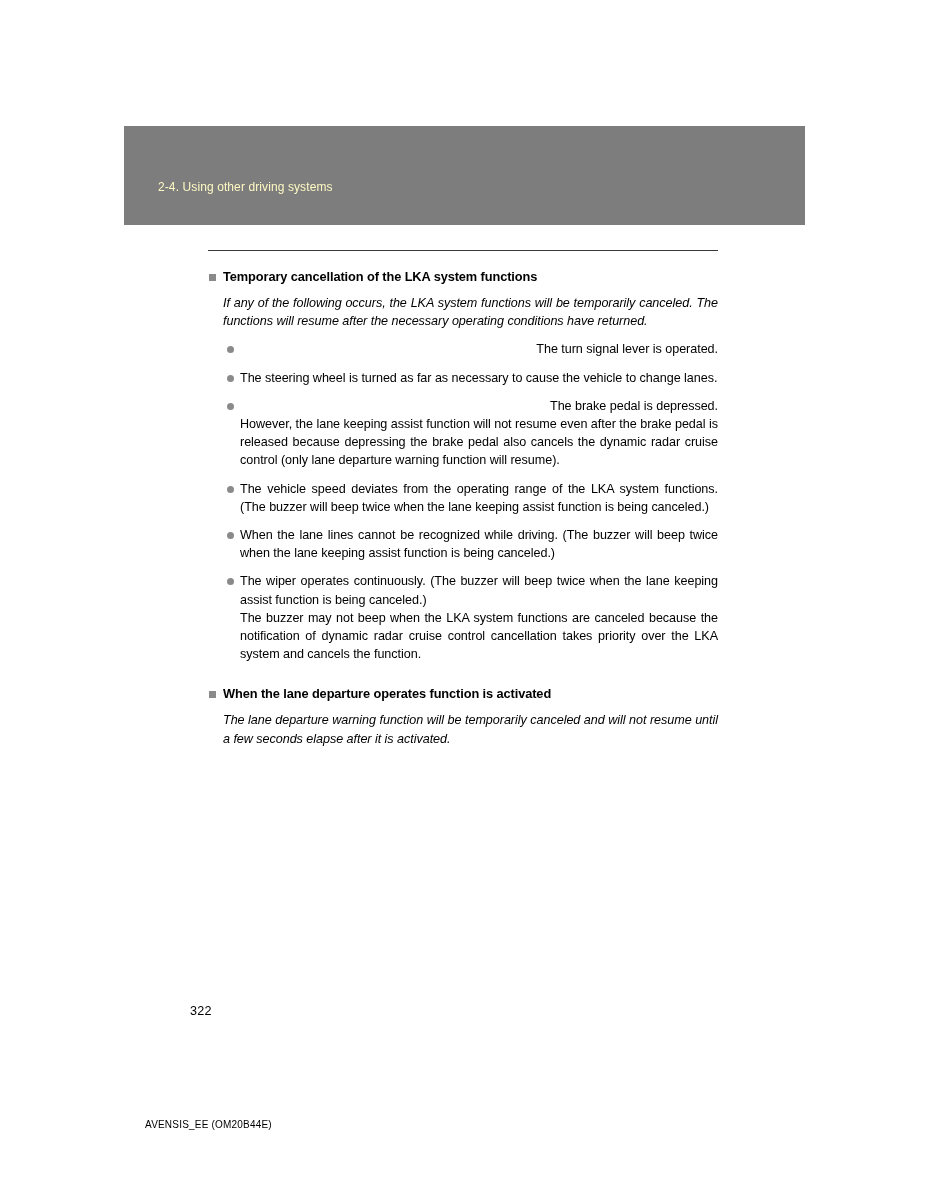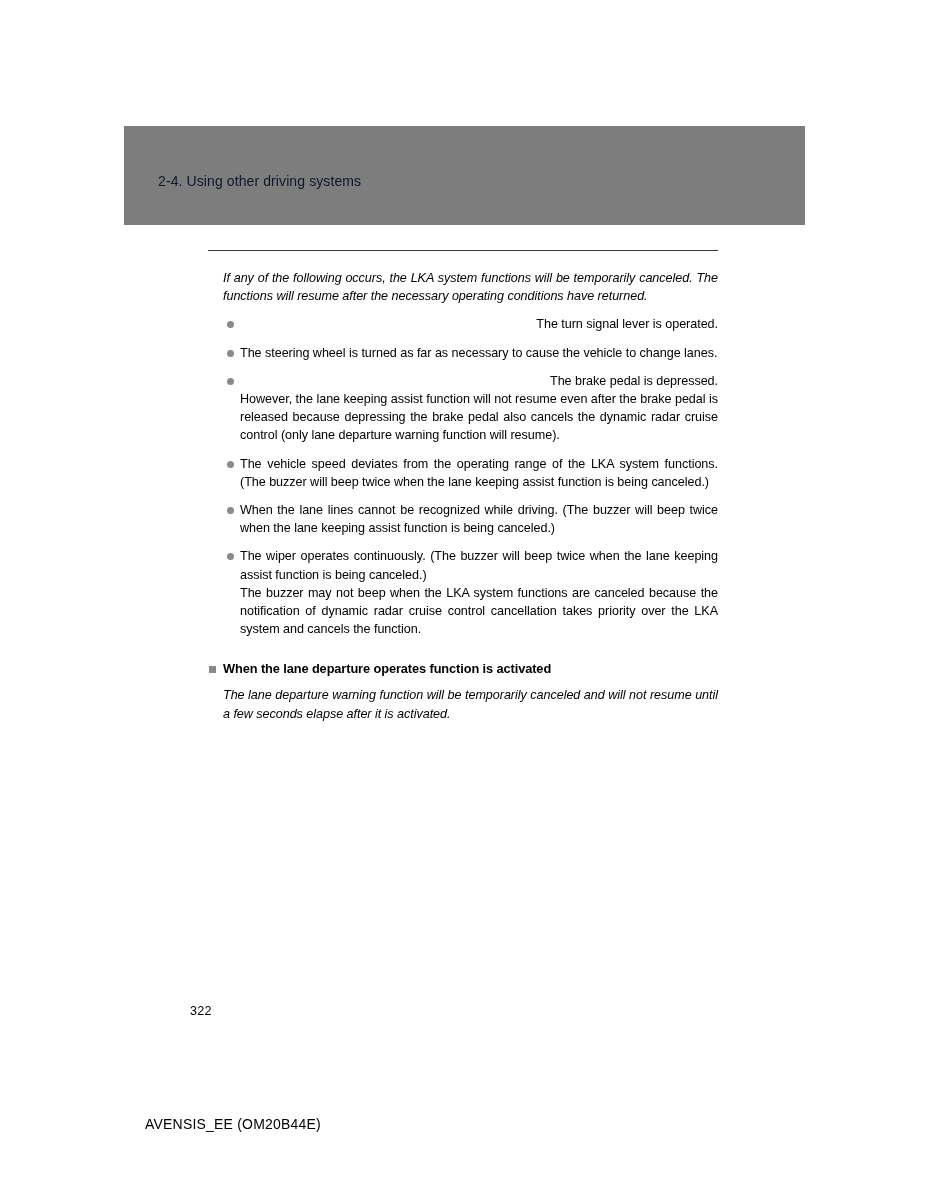--- a/index.html
+++ b/index.html
@@ -27,24 +27,24 @@
     position: absolute;
     left: 124px;
     top: 126px;
     width: 681px;
     height: 99px;
     background: #7d7d7d;
   }
   .header-band-title {
     position: absolute;
     left: 34px;
-    top: 48px;
-    font-size: 14px;
+    top: 54px;
+    font-size: 12px;
     line-height: 15px;
-    color: #0f172a;
+    color: #fef9c3;
     letter-spacing: 0.1px;
     white-space: nowrap;
   }
 
   
   .content {
     position: absolute;
     left: 208px;
     top: 250px;
     width: 510px;
@@ -126,38 +126,41 @@
     left: 190px;
     top: 1003px;
     font-size: 12.6px;
     line-height: 16px;
     letter-spacing: 0.2px;
   }
   .footer {
     position: absolute;
     left: 145px;
     top: 1116px;
-    font-size: 14px;
+    font-size: 10px;
     line-height: 17px;
     letter-spacing: 0.2px;
   }
 </style>
 </head>
 <body>
 
 <div class="page">
 
   <div class="header-band">
     <div class="header-band-title">2-4. Using other driving systems</div>
   </div>
 
   <div class="content">
 
     <div class="rule"></div>
 
+    <div class="sub-heading">
+      <span class="sq"></span><span>Temporary cancellation of the LKA system functions</span>
+    </div>
 
     <p class="para">If any of the following occurs, the LKA system functions will be temporarily canceled. The functions will resume after the necessary operating conditions have returned.</p>
 
     <ul class="bullets">
 
       <li>
         <span class="dot"></span>
         <span class="bullet-line">The turn signal lever is operated.</span>
       </li>
 

